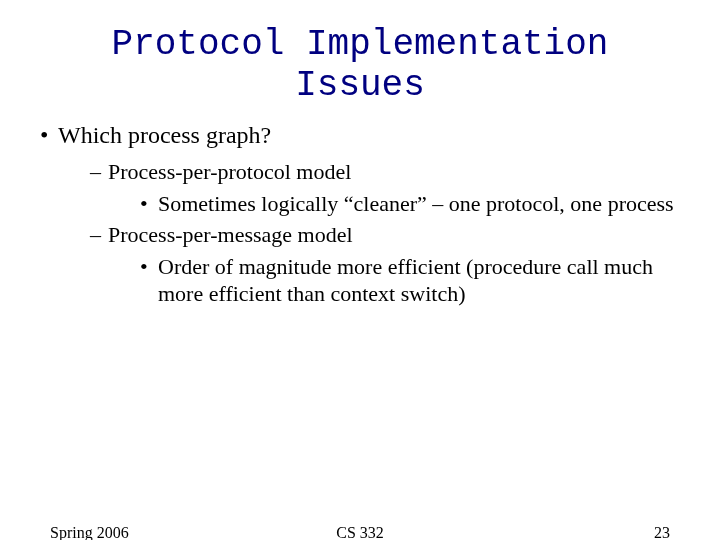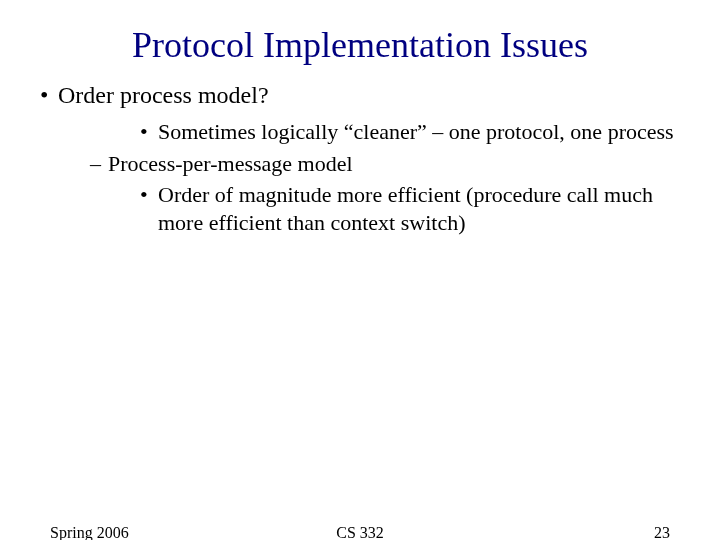--- a/index.html
+++ b/index.html
@@ -17,20 +17,21 @@
     width: 720px;
     height: 540px;
     box-sizing: border-box;
   }
   .title {
     color: #000080;
     font-size: 36px;
     text-align: center;
     margin: 24px 40px 10px 40px;
     font-weight: normal;
+    font-family: Liberation Mono, monospace;
   }
   .content {
     margin: 0 40px 0 40px;
     font-size: 24px;
     line-height: 1.25;
   }
   .lvl1 {
     margin: 14px 0 8px 0;
   }
   .lvl1 .bullet {
@@ -82,23 +83,26 @@
 </head>
 <body>
 
 <div class="slide">
 
   <div class="title">Protocol Implementation Issues</div>
 
   <div class="content">
 
     <div class="lvl1">
-      <span class="bullet">•</span><span>Order process model?</span>
+      <span class="bullet">•</span><span>Which process graph?</span>
     </div>
 
+    <div class="lvl2">
+      <span class="dash">–</span><span>Process-per-protocol model</span>
+    </div>
     <div class="lvl3">
       <span class="dot">•</span><span>Sometimes logically “cleaner” – one protocol, one process</span>
     </div>
 
     <div class="lvl2">
       <span class="dash">–</span><span>Process-per-message model</span>
     </div>
     <div class="lvl3">
       <span class="dot">•</span><span>Order of magnitude more efficient (procedure call much more efficient than context switch)</span>
     </div>

